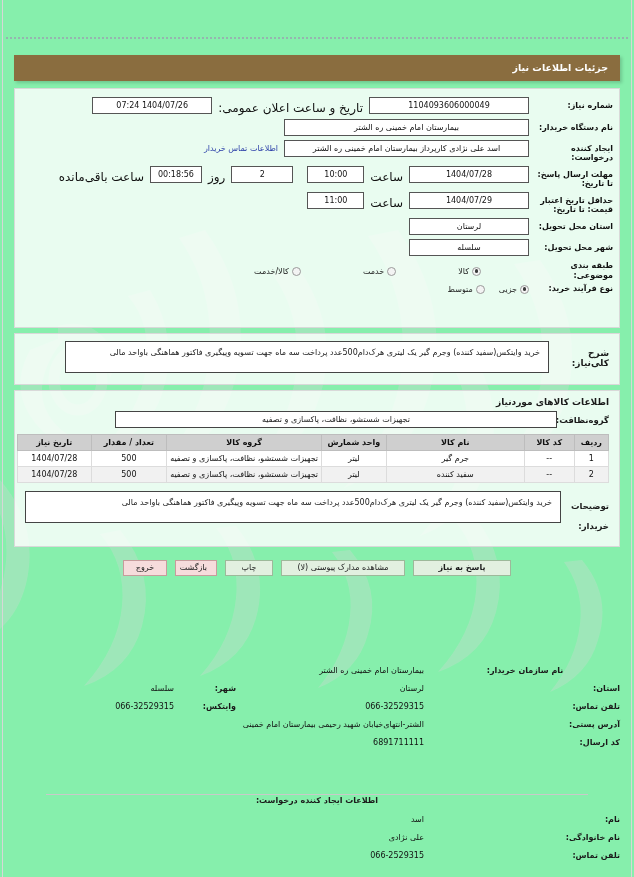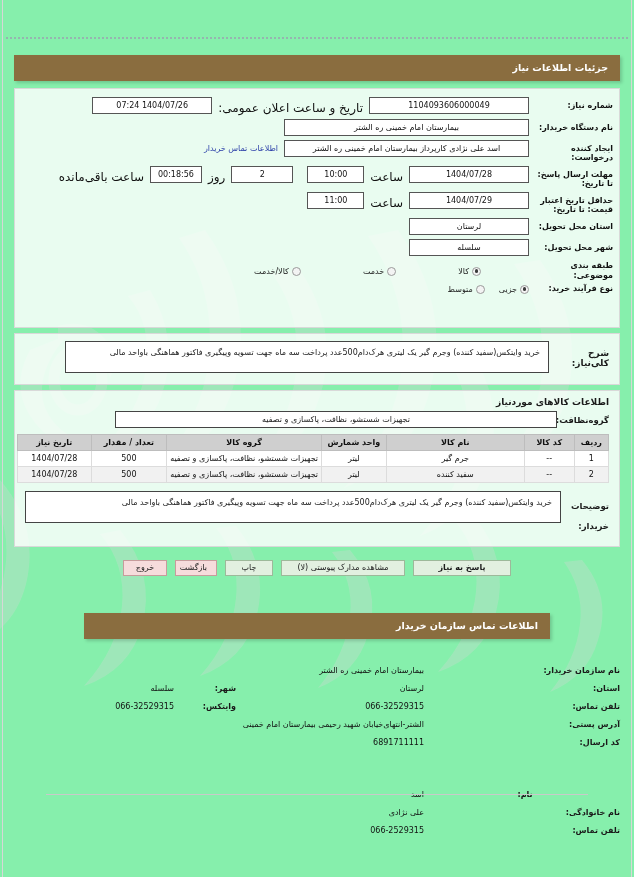--- a/index.html
+++ b/index.html
@@ -526,28 +526,25 @@
   </div>
 
   <div class="btnbar" style="position:absolute; left:14px; right:14px; top:551px;">
     <div class="btn green" style="width:98px;font-weight:bold;">پاسخ به نیاز</div>
     <div class="btn green" style="width:124px;">مشاهده مدارک پیوستی (لا)</div>
     <div class="btn green" style="width:48px;">چاپ</div>
     <div class="btn pink" style="width:42px;">بازگشت</div>
     <div class="btn pink" style="width:44px;">خروج</div>
   </div>
 
-  <div style="position:absolute; left:84px; right:84px; top:613px;">
-    <div class="section-bar">اطلاعات تماس سازمان خریدار</div>
-  </div>
 
   <div class="contact-body" style="position:absolute; left:14px; right:14px; top:652px;">
 
     <div class="crow">
-      <div class="clabel" style="width:190px; padding-left:6px;">نام سازمان خریدار:</div>
+      <div class="clabel" style="width:190px; padding-left:6px;text-align:center;">نام سازمان خریدار:</div>
       <div class="cval">بیمارستان امام خمینی ره الشتر</div>
     </div>
 
     <div class="crow">
       <div class="clabel" style="width:190px; padding-left:6px;">استان:</div>
       <div class="cval" style="width:188px;">لرستان</div>
       <div class="clabel" style="width:62px;">شهر:</div>
       <div class="cval">سلسله</div>
     </div>
 
@@ -565,23 +562,24 @@
 
     <div class="crow">
       <div class="clabel" style="width:190px; padding-left:6px;">کد ارسال:</div>
       <div class="cval">6891711111</div>
     </div>
   </div>
 
   <hr class="hr-thin" style="position:absolute; left:0; right:0; top:784px;">
 
   <div style="position:absolute; left:14px; right:14px; top:790px;">
-
-    <div class="crow">
-      <div class="clabel" style="width:190px; padding-left:6px;text-align:center;">نام:</div>
+    <div class="creator-title">اطلاعات ایجاد کننده درخواست:</div>
+
+    <div class="crow">
+      <div class="clabel" style="width:190px; padding-left:6px;">نام:</div>
       <div class="cval">اسد</div>
     </div>
 
     <div class="crow">
       <div class="clabel" style="width:190px; padding-left:6px;">نام خانوادگی:</div>
       <div class="cval">علی نژادی</div>
     </div>
 
     <div class="crow">
       <div class="clabel" style="width:190px; padding-left:6px;">تلفن تماس:</div>

